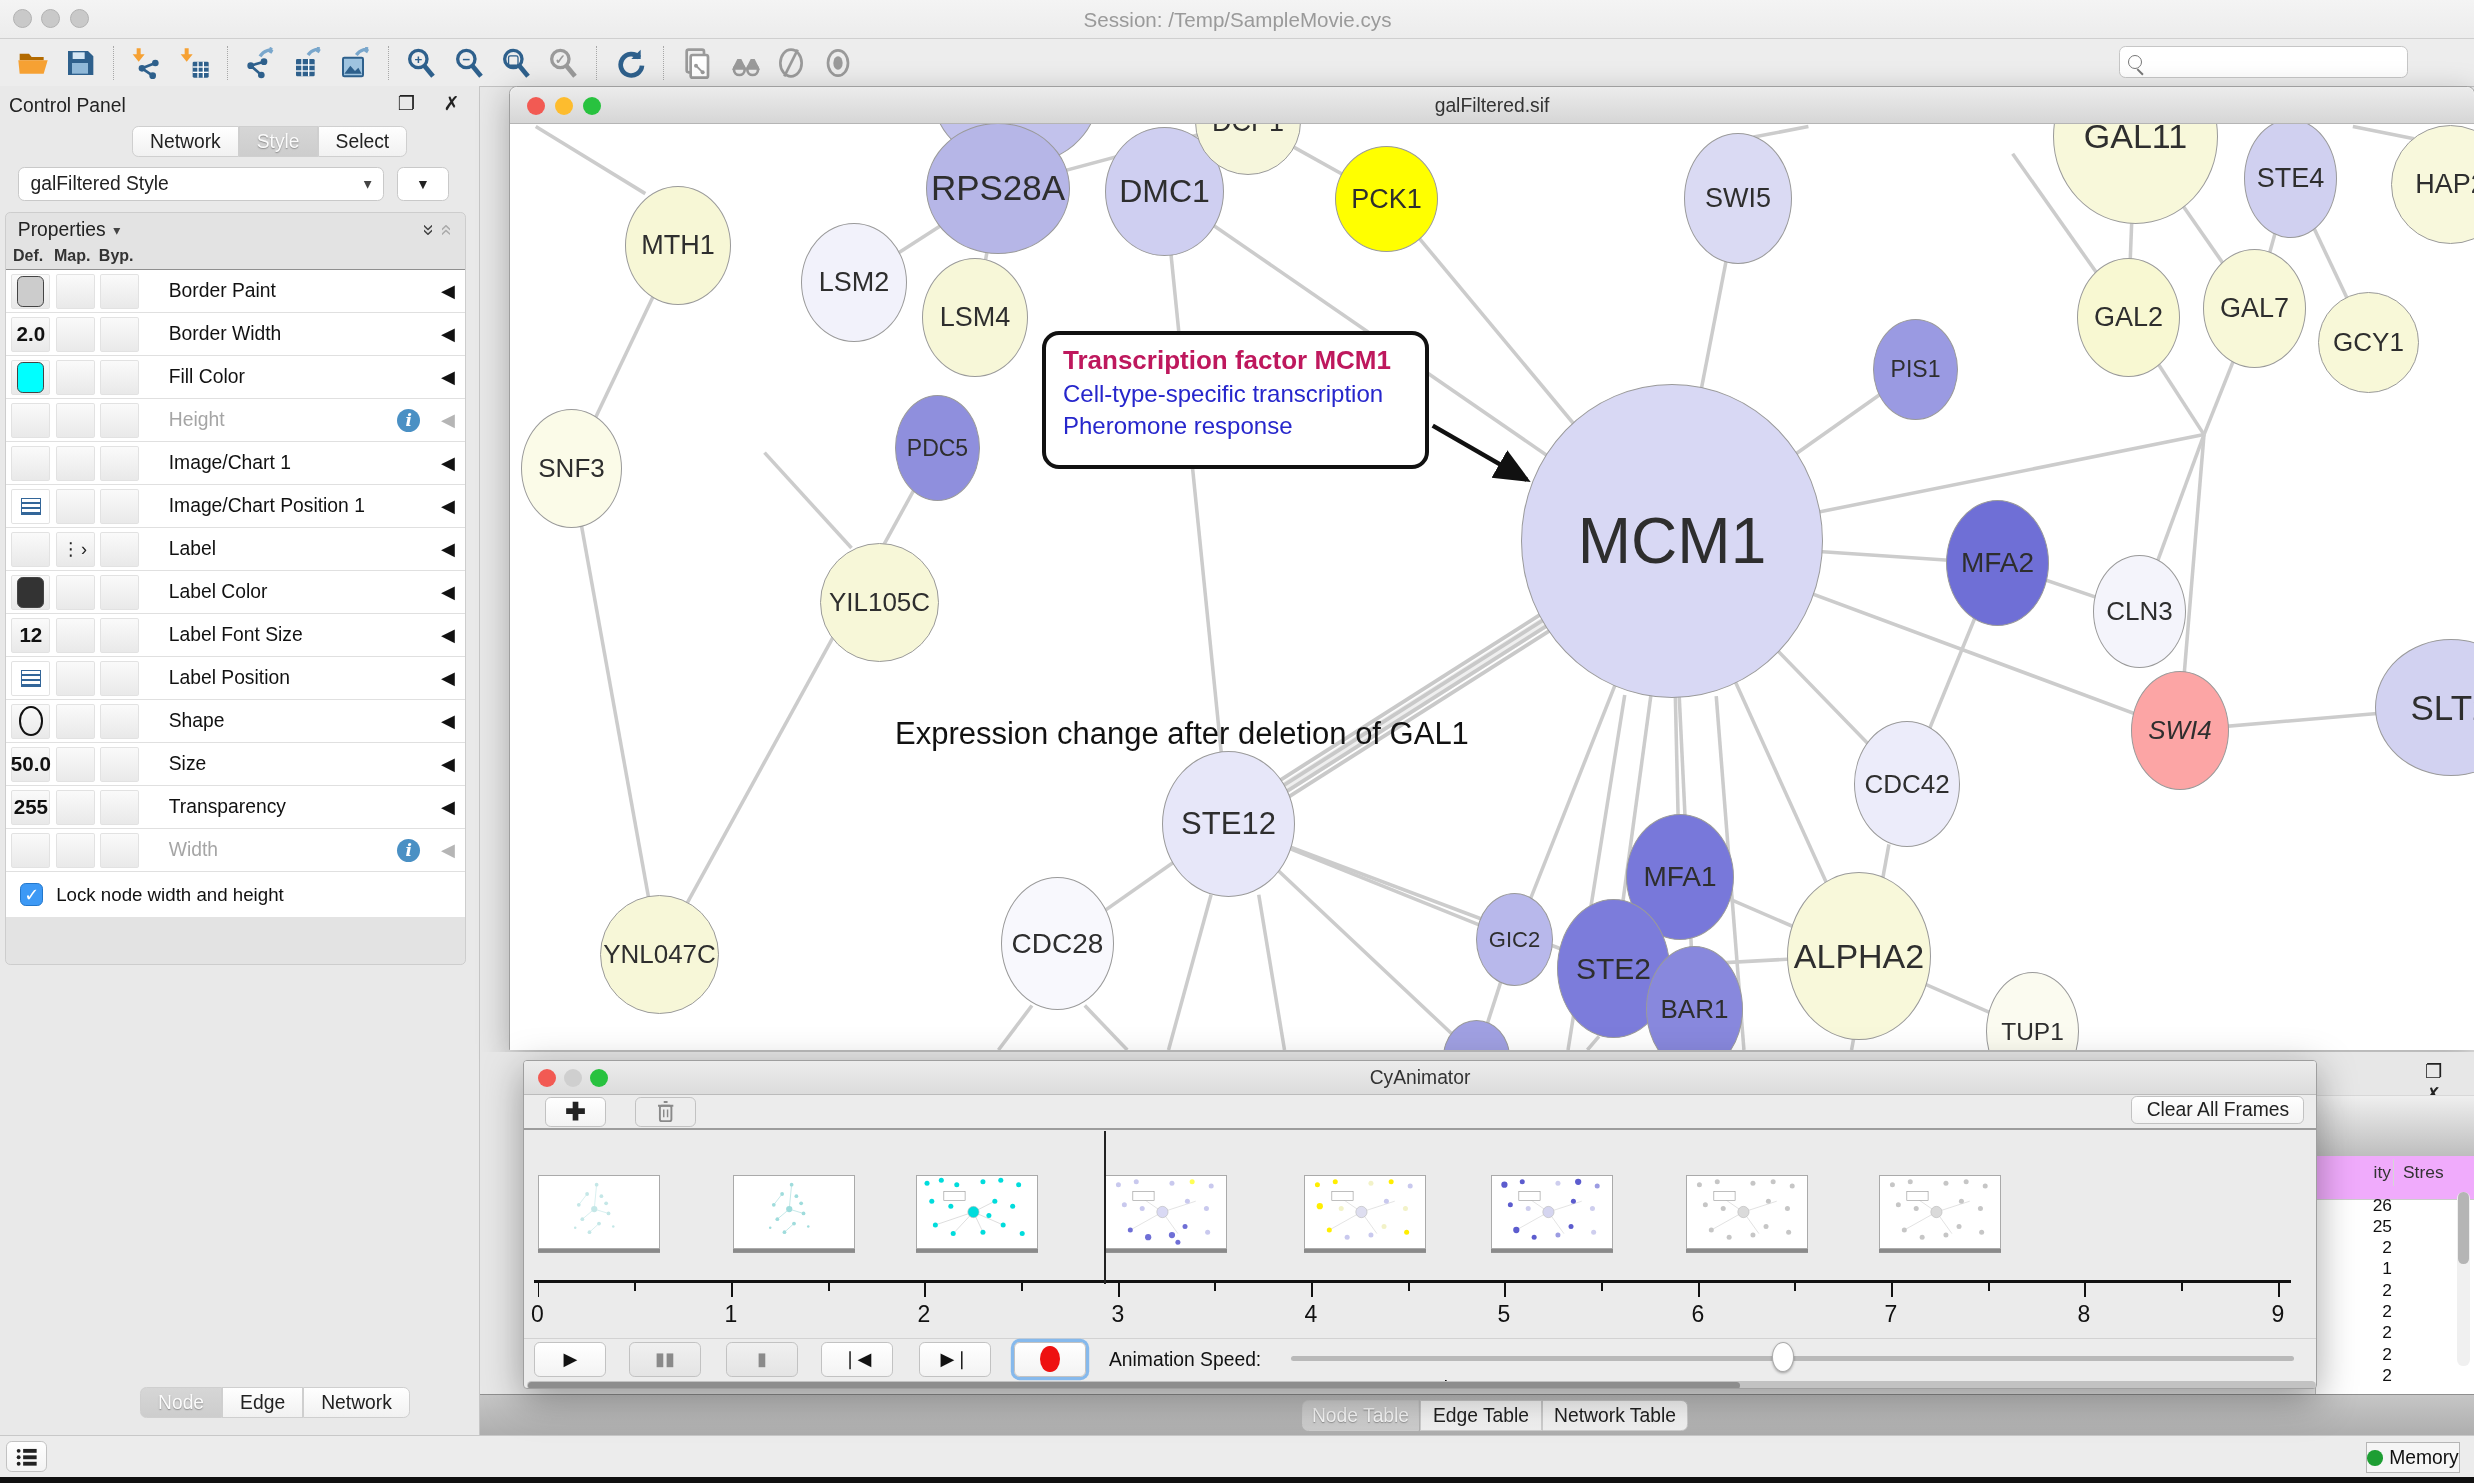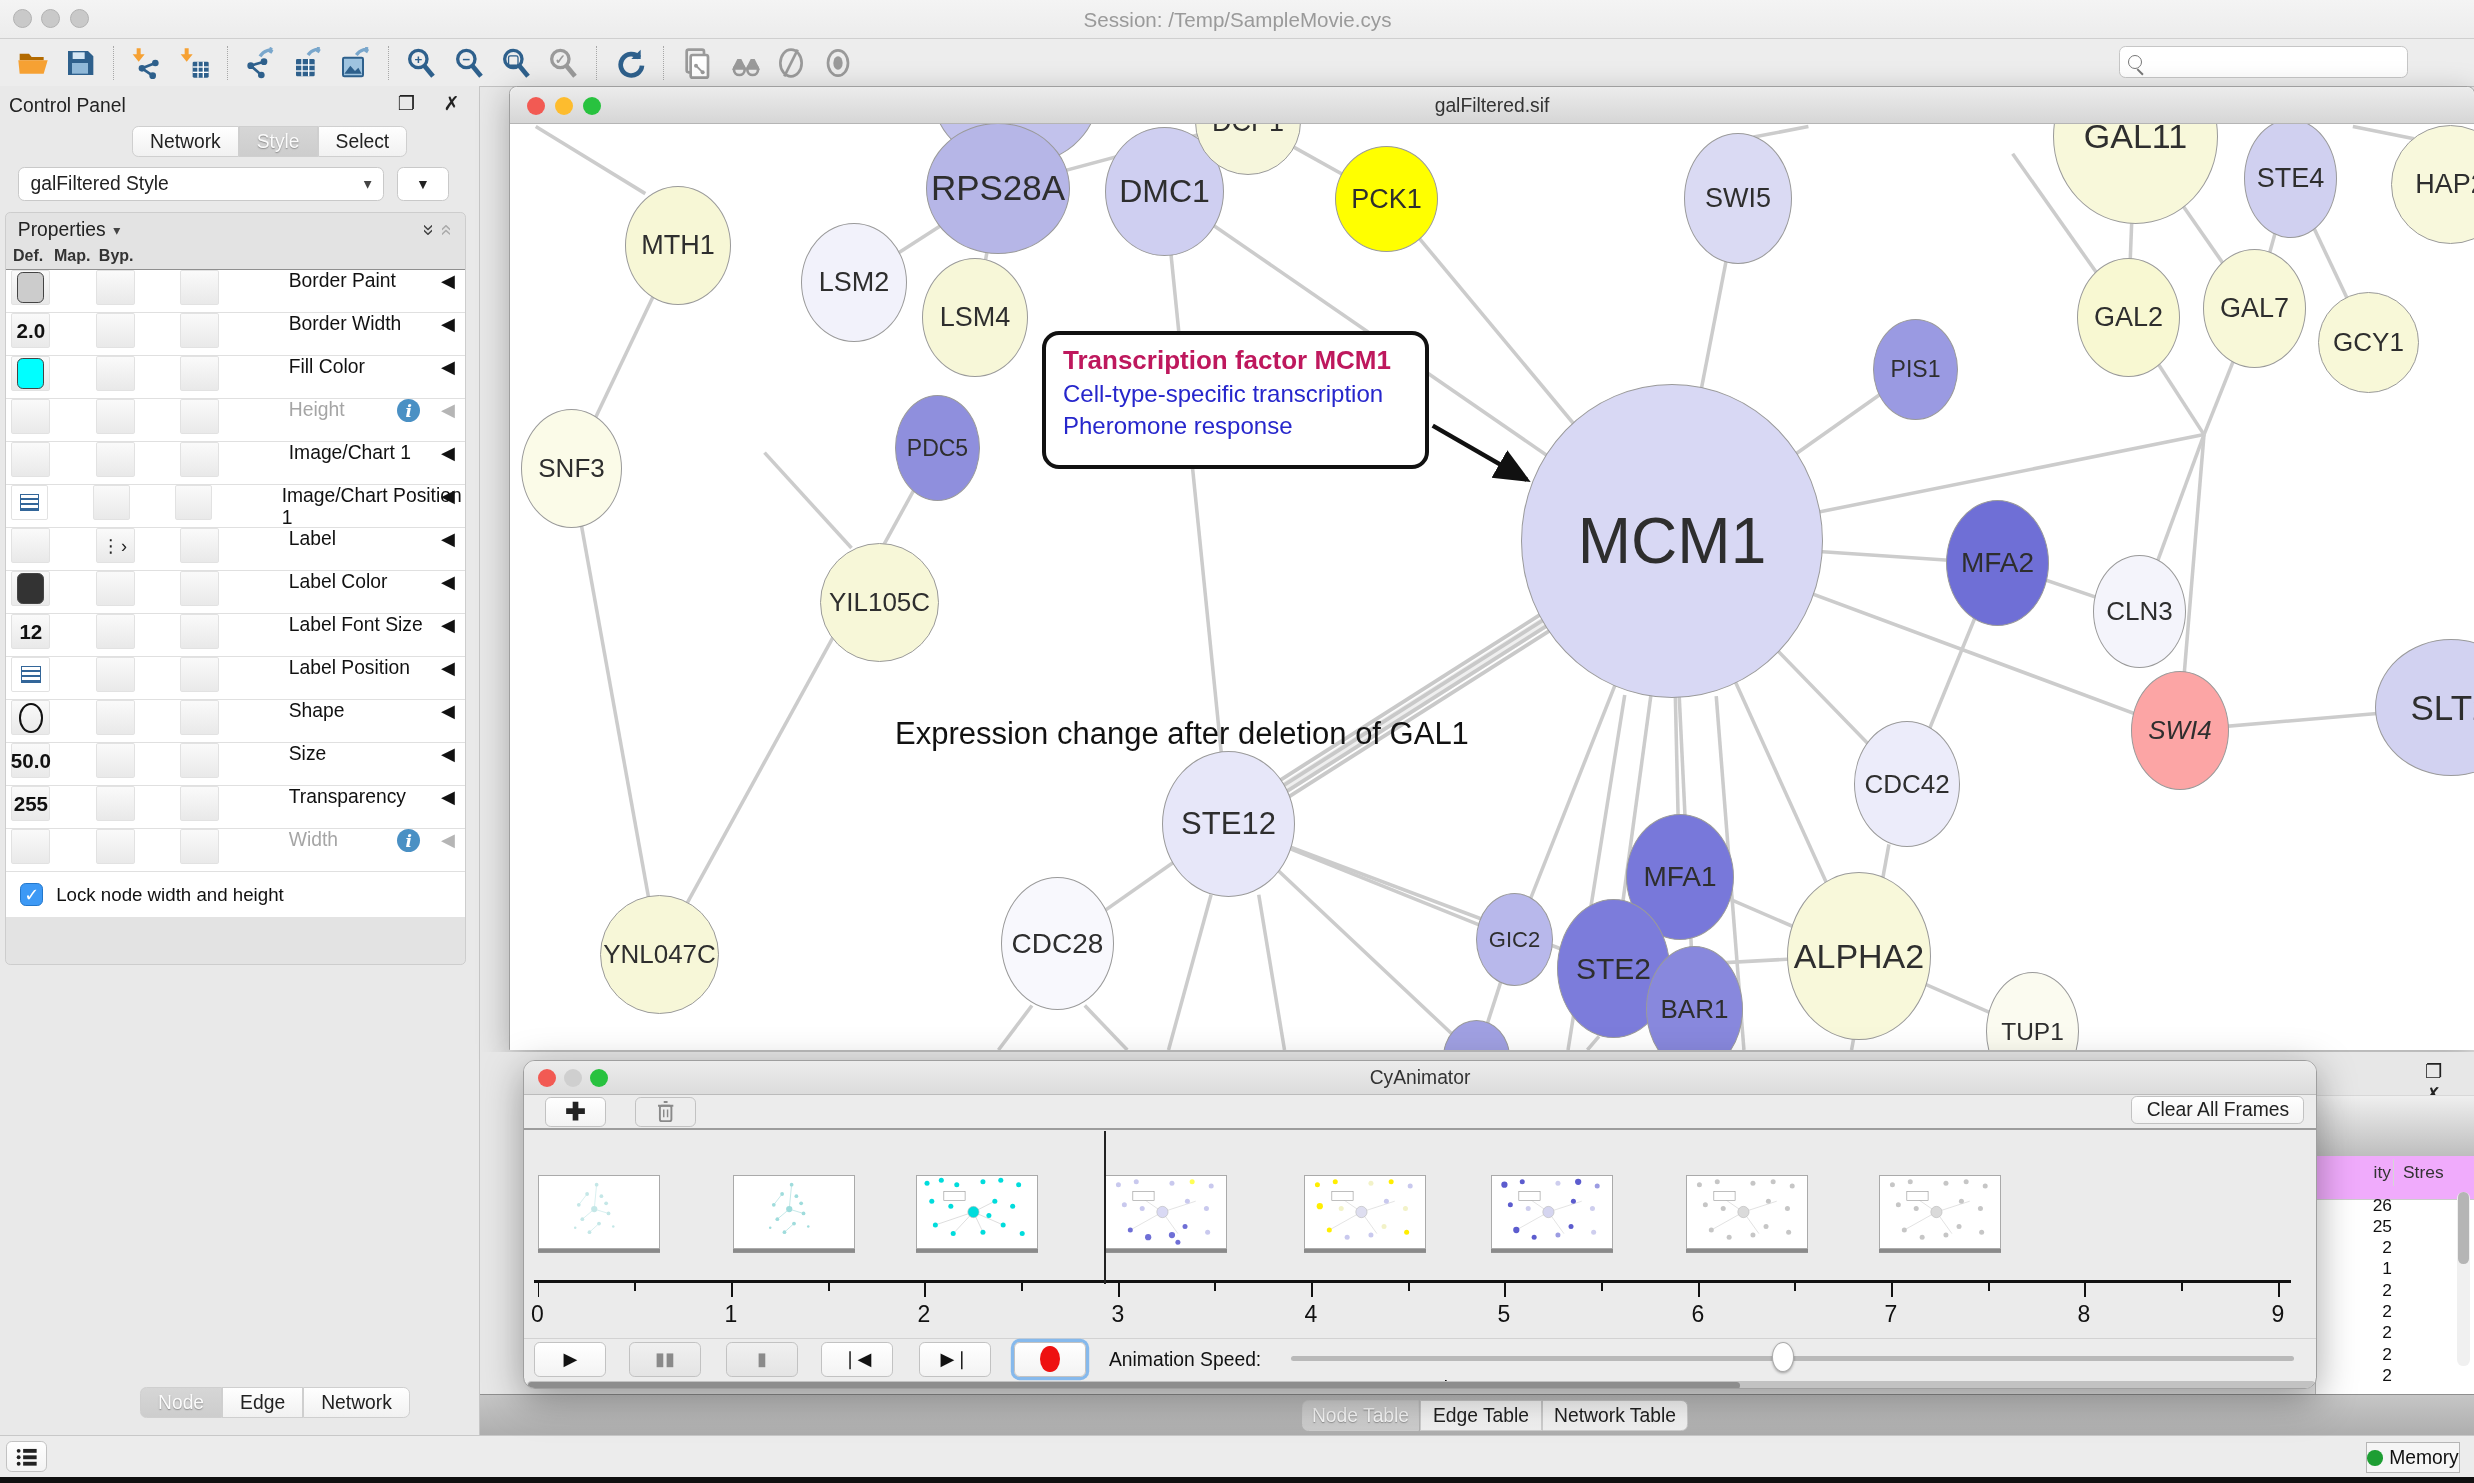--- a/index.html
+++ b/index.html
@@ -56,21 +56,21 @@
 
   .props-card { position:absolute; left:5.2px; top:126px; width:461px; height:753px;
                 background:#e3e3e3; border:0.6px solid #cdcdcd; border-radius:5.2px; overflow:hidden; }
   .props-head { height:34px; display:flex; align-items:center; padding:0 11.6px; font-size:19.3px; }
   .props-head .chev { margin-left:auto; font-size:20.6px; color:#444; }
   .props-head .chev2 { font-size:20.6px; color:#aaa; margin-left:6.4px; }
   .props-cols { height:22px; display:flex; font-size:16px; font-weight:bold; color:#333; }
   .props-cols span { width:44px; text-align:center; }
   .props-rows { background:#fff; border-top:1.3px solid #8f8f8f; }
   .prop-row { height:43px; border-bottom:0.6px solid #e0e0e0; position:relative;
-              display:flex; align-items:flex-start;gap:40px; }
+              display:flex; align-items:center; }
   .cellbox { width:39px; height:35px; margin-left:5.2px;
              background:linear-gradient(#fafafa,#e9e9e9); border:0.6px solid #e2e2e2; border-radius:1.9px;
              display:flex; align-items:center; justify-content:center; }
   .swatch { width:27px; height:31px; border:1.9px solid #444; border-radius:5.8px; }
   .defnum { font-size:20.6px; font-weight:bold; color:#111; }
   .prop-label { margin-left:30px; font-size:19.3px; color:#111; }
   .prop-row.disabled .prop-label { color:#a5a5a5; }
   .prop-tri { position:absolute; right:10.3px; font-size:18px; color:#111; }
   .prop-row.disabled .prop-tri { color:#b5b5b5; }
   .info-ic { position:absolute; right:45px; width:23px; height:23px; border-radius:50%;
@@ -122,21 +122,21 @@
   .tp-scroll .th { position:absolute; left:1.3px; top:0; width:10.3px; height:72px; background:#b5b5b5;
                    border-radius:5.2px; }
 
   
   .tabstrip { position:absolute; left:480px; top:1394px; width:1995px; height:41px;
               background:linear-gradient(#c6c6c6,#aeaeae); border-top:0.6px solid #8f8f8f; }
   .tabstrip .tab { position:absolute; top:5.2px; height:31px; font-size:19.3px; }
 
   
   .cyanimator { position:absolute; left:523px; top:1060px; width:1794px; height:329px;
-                background:#ececec; border:0.6px solid #9f9f9f; border-radius:12px;
+                background:#ececec; border:0.6px solid #9f9f9f; border-radius:4px;
                 box-shadow:0 10.3px 39px rgba(0,0,0,.35); z-index:20; overflow:hidden; }
   .cy-title { height:34px; background:linear-gradient(#ececec,#dcdcdc); border-bottom:0.6px solid #bbb;
               position:relative; }
   .cy-title .t { position:absolute; width:100%; text-align:center; top:5.8px; font-size:19.3px; color:#333; }
   .cy-toolbar { position:absolute; left:0; top:34px; width:100%; height:34px; }
   .btn { background:linear-gradient(#ffffff,#f3f3f3); border:0.6px solid #c2c2c2; border-radius:5.8px;
          display:flex; align-items:center; justify-content:center; }
   .cy-sep { position:absolute; left:0; top:67px; width:100%; height:1.9px; background:#9c9c9c; }
   .cy-timeline { position:absolute; left:0; top:69px; width:100%; height:208px; background:#ebebeb; }
   .thumb { position:absolute; top:45px; width:122px; height:74px; background:#fff;

